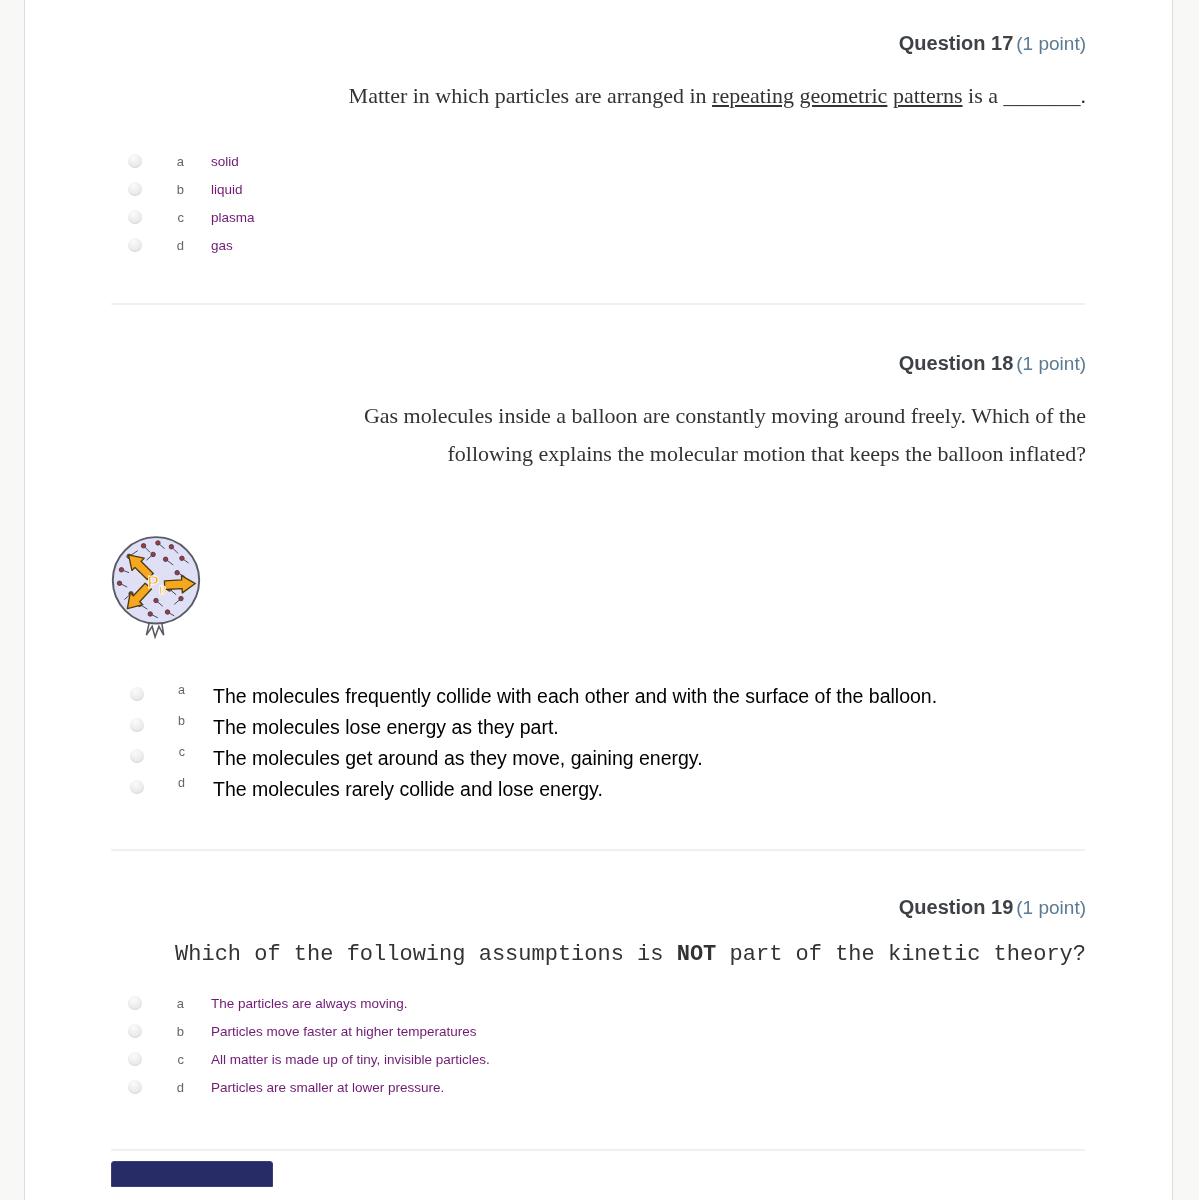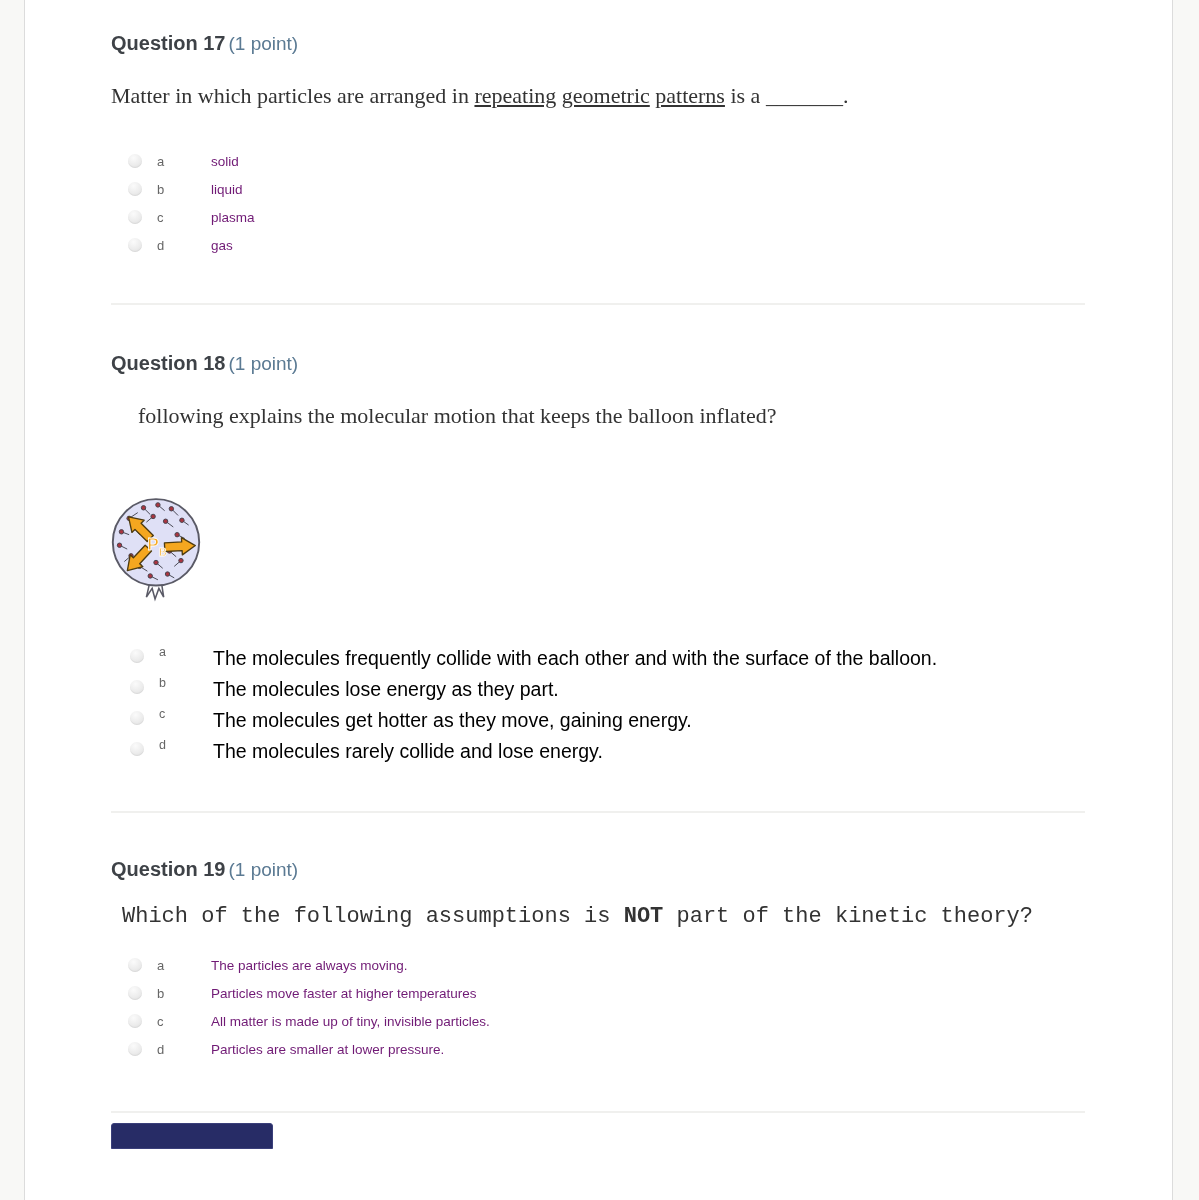--- a/index.html
+++ b/index.html
@@ -6,21 +6,21 @@
   html,body { width:1199px; height:1200px; overflow:hidden; }
   body { background:#ffffff; font-family:"Liberation Sans", sans-serif; }
 
   .page { position:relative; width:1199px; height:1200px; }
   .gutter-left  { position:absolute; left:0; top:0; width:25px; height:1200px;
                   background:#f8f8f6; border-right:1px solid #dcdcdc; }
   .gutter-right { position:absolute; right:0; top:0; width:27px; height:1200px;
                   background:#f8f8f6; border-left:1px solid #dcdcdc; }
 
   .content { position:absolute; left:26px; top:0; width:1146px; height:968px;
-             background:#ffffff; padding:0 86px 0 85px; }
+             background:#ffffff; padding:0 86px 0 85px;text-align:right; }
 
   .q-header { margin-top:0; font-size:20px; line-height:26px; color:#3e4247; }
   .q-title  { font-weight:bold; }
   .q-points { font-weight:normal; font-size:19px; color:#5b7a93; margin-left:3px; }
 
   .serif-prompt { font-family:"Liberation Serif", serif; font-size:22px;
                   color:#333333; line-height:30px; }
   .uword { text-decoration:underline; }
   .bword { font-weight:bold; }
 
@@ -108,20 +108,21 @@
       </li>
     </ul>
 
     <div id="div1" class="divider"></div>
 
     <div id="q18-header" class="q-header">
       <span class="q-title">Question 18</span><span class="q-points">(1 point)</span>
     </div>
 
     <div id="q18-prompt" class="serif-prompt">
+      <span>Gas molecules inside a balloon are constantly moving around freely. Which of the</span>
       <span id="q18-line2">following explains the molecular motion that keeps the balloon inflated?</span>
     </div>
 
     <svg id="q18-image" class="balloon-img" viewBox="0 0 100 116">
 
       <circle cx="50" cy="49" r="45" fill="#dfe0f6" stroke="#5a5a66" stroke-width="2"></circle>
 
       <path d="M43,93 L40,106 L46,97 L49,108 L53,97 L58,106 L56,93" fill="none" stroke="#5a5a66" stroke-width="1.6"></path>
 
       <g stroke="#44444f" stroke-width="1">
@@ -184,21 +185,21 @@
         <span class="otext">The molecules frequently collide with each other and with the surface of the balloon.</span>
       </li>
       <li class="opt-row">
         <span class="radio"></span>
         <span class="letter">b</span>
         <span class="otext">The molecules lose energy as they part.</span>
       </li>
       <li class="opt-row">
         <span class="radio"></span>
         <span class="letter">c</span>
-        <span class="otext">The molecules get hotter as they move, gaining energy.</span>
+        <span class="otext">The molecules get around as they move, gaining energy.</span>
       </li>
       <li class="opt-row">
         <span class="radio"></span>
         <span class="letter">d</span>
         <span class="otext">The molecules rarely collide and lose energy.</span>
       </li>
     </ul>
 
     <div id="div2" class="divider"></div>
 

